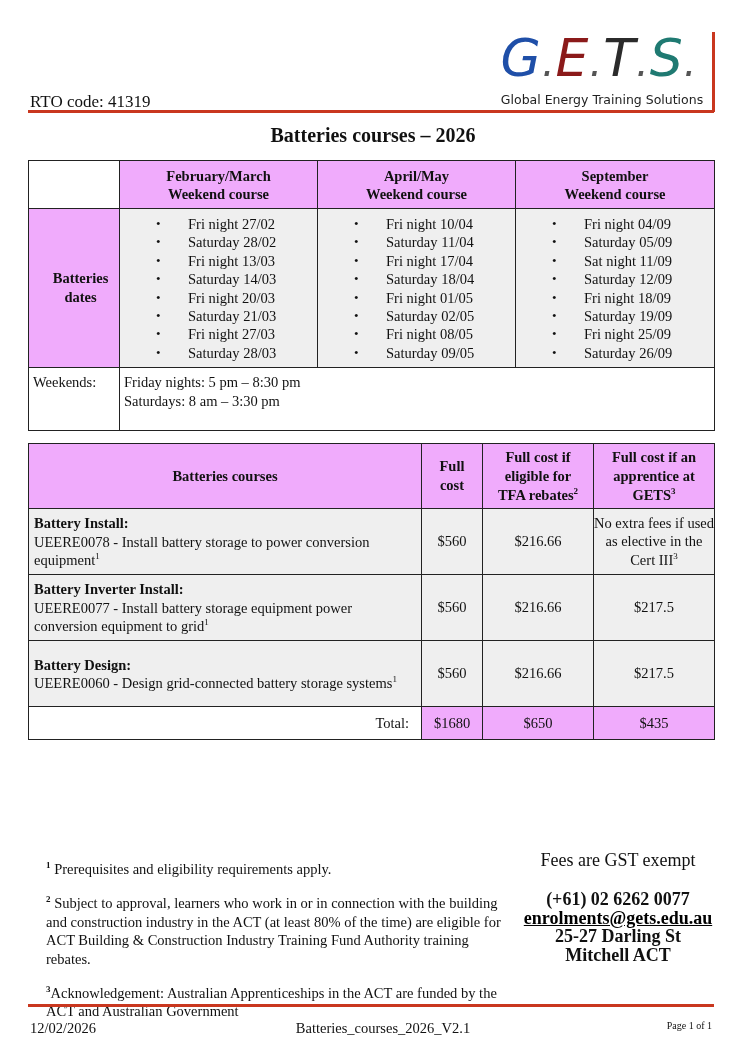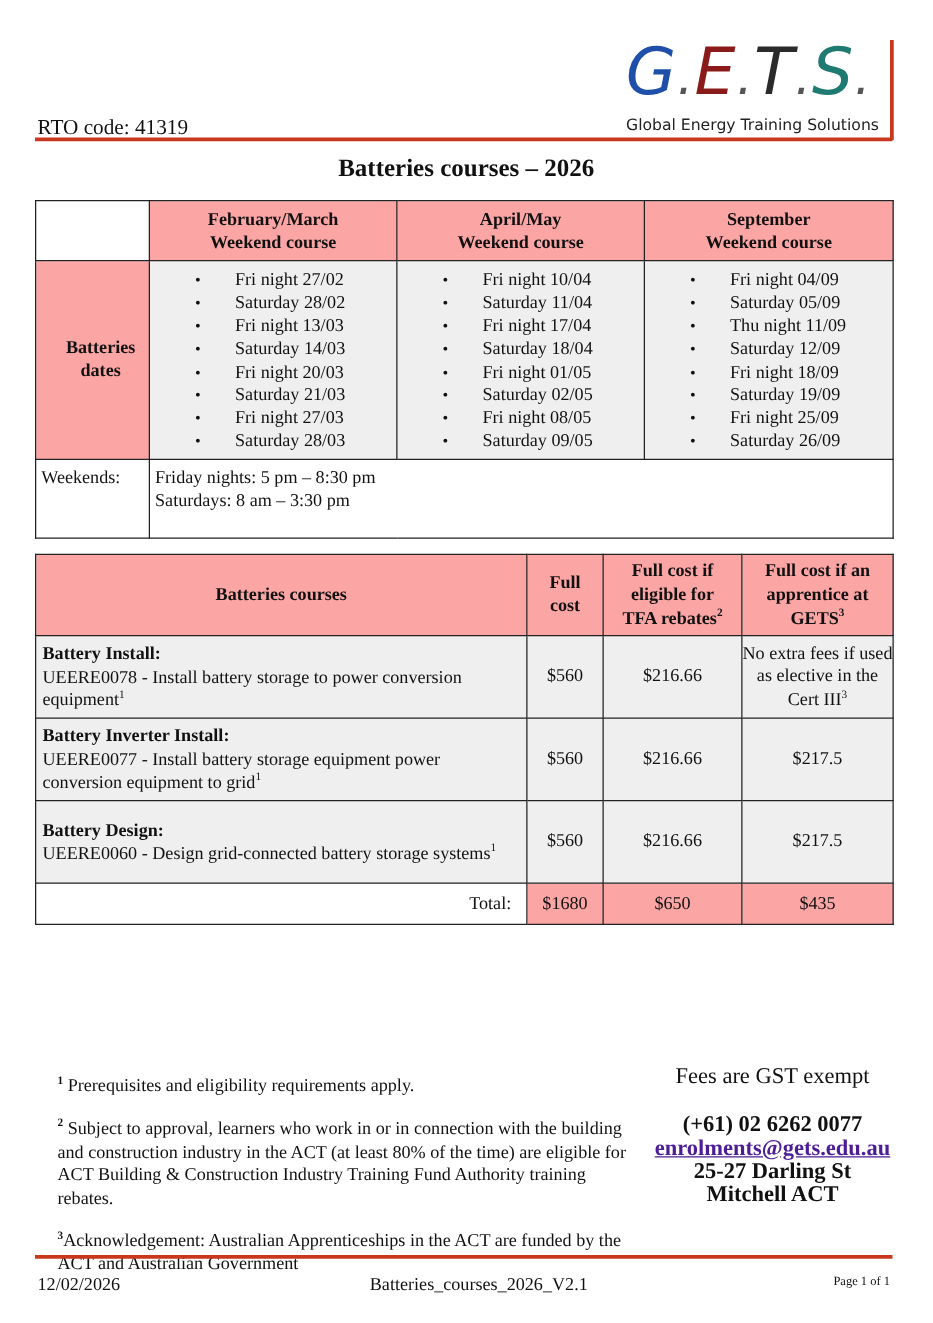--- a/index.html
+++ b/index.html
@@ -16,21 +16,21 @@
                   font-family: "DejaVu Sans", sans-serif; font-size: 52px; font-style: italic;
                   letter-spacing: 1px; line-height: 64px; white-space: nowrap; }
   #logo-tag { left: 3px; top: 62px; width: 222px; text-align: center;
               font-family: "DejaVu Sans", sans-serif; font-size: 12.5px; color: #222; white-space: nowrap; }
 
   #title { left: 0; width: 746px; top: 124px; text-align: center; font-weight: bold; font-size: 20px; }
 
   
   table { border-collapse: collapse; position: absolute; font-size: 14.5px; }
   td, th { border: 1.5px solid #222; padding: 0; }
-  .green { background: #fca5a5; }
+  .green { background: #f0abfc; }
   .grey { background: #efefef; }
   .bold { font-weight: bold; }
 
   #dates-table { left: 28px; top: 160px; width: 687px; }
   #dates-table .hdr-cell { height: 47px; text-align: center; font-weight: bold; line-height: 18px; }
   #dates-table .label-cell { text-align: center; font-weight: bold; line-height: 19px; }
   ul.dates { list-style: none; margin: 0; padding: 6px 0 5px 0; }
   ul.dates li { height: 18.4px; line-height: 18.4px; position: relative; }
   ul.dates li .bullet { position: absolute; left: 36px; font-size: 13px; }
   ul.dates li .txt { position: absolute; left: 68px; }
@@ -42,21 +42,21 @@
   #cost-table td.val { text-align: center; vertical-align: middle; }
   #cost-table td.note { text-align: center; line-height: 18.5px; }
   #cost-table tr.total td { height: 32px; }
   sup { font-size: 9px; line-height: 0; vertical-align: super; }
 
   
   #footnotes { left: 30px; top: 844px; width: 492px; font-size: 14.5px; line-height: 18.4px; }
   #footnotes p { margin: 16px; }
   #contact { left: 522px; top: 851px; width: 192px; text-align: center; font-size: 18px; line-height: 18.4px; }
   #contact .gap { height: 21px; }
-  #contact a { color: #4c1d95; text-decoration: underline; font-weight: bold; }
+  #contact a { color: #000000; text-decoration: underline; font-weight: bold; }
 
   #ftr-line { left: 28px; top: 1004px; width: 686px; height: 3px; background: #c9371f; }
   #ftr-date { left: 30px; top: 1020px; font-size: 14.5px; }
   #ftr-doc { left: 0; width: 766px; text-align: center; top: 1020px; font-size: 14.5px; }
   #ftr-page { right: 34px; top: 1020px; font-size: 10px; }
 </style>
 </head>
 <body>
 
 <div class="abs" id="rto">RTO code: 41319</div>
@@ -168,21 +168,21 @@
             <li>
               <span class="bullet">•</span>
               <span class="txt">Fri night 04/09</span>
             </li>
             <li>
               <span class="bullet">•</span>
               <span class="txt">Saturday 05/09</span>
             </li>
             <li>
               <span class="bullet">•</span>
-              <span class="txt">Thu night 11/09</span>
+              <span class="txt">Sat night 11/09</span>
             </li>
             <li>
               <span class="bullet">•</span>
               <span class="txt">Saturday 12/09</span>
             </li>
             <li>
               <span class="bullet">•</span>
               <span class="txt">Fri night 18/09</span>
             </li>
             <li>

